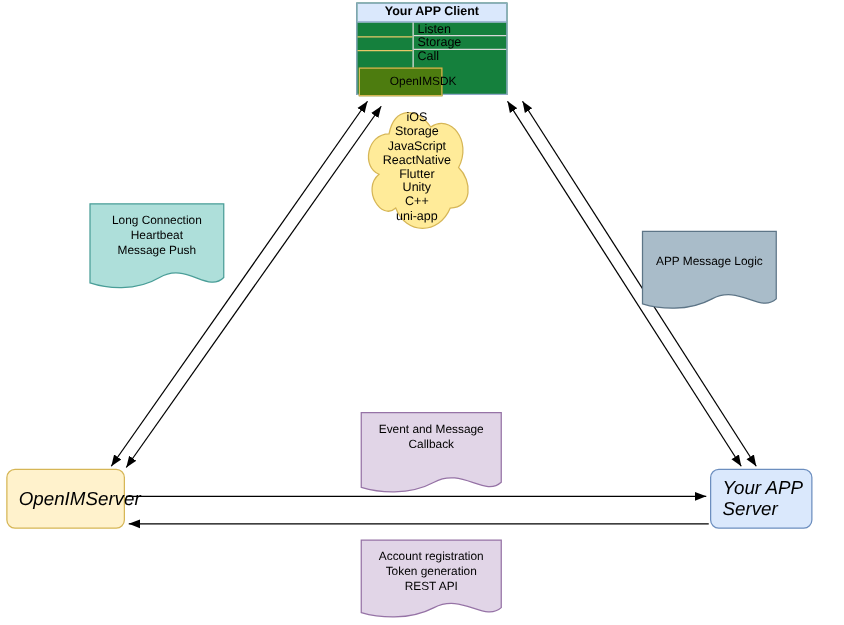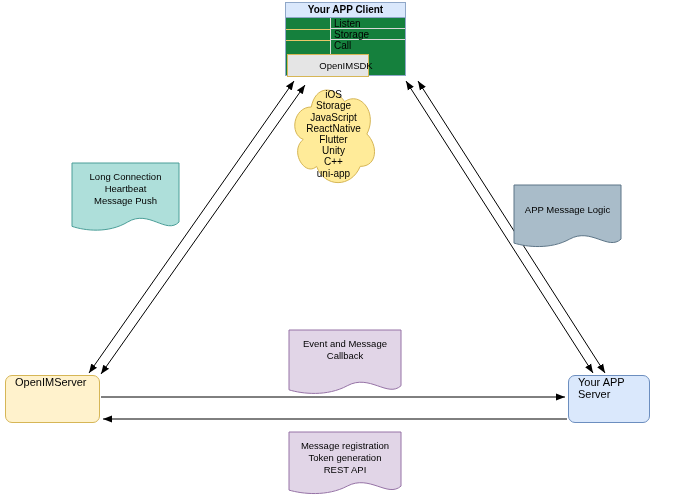--- a/index.html
+++ b/index.html
@@ -18,22 +18,22 @@
                    font-size: 10px; font-weight: bold; line-height: 14px; text-align: center; }
   .client-body { display: flex; height: 57px; }
   .client-left { width: 45px; border-right: 1px solid #e0e0e0; }
   .client-cell { height: 12px; border-bottom: 1px solid #e8c868; }
   .client-cell + .client-cell { height: 11px; }
   .client-right { flex: 1; }
   .method-row { height: 11px; font-size: 10px; line-height: 11px; padding-left: 3px;
                 border-bottom: 1px solid #d8d8d8; }
   .method-row.last { border-bottom: none; }
 
-  .sdk-box { position: absolute; left: 287px; top: 54px; width: 82px; height: 23px;
-             background: #e5e5e5; border: 1px solid #d6b656; font-size: 9.5px;
+  .sdk-box { position: absolute; left: 287px; top: 54px; width: 67px; height: 23px;
+             background: #4d7c0f; border: 1px solid #d6b656; font-size: 9.5px;
              display: flex; align-items: center; justify-content: center; z-index: 3; padding-left: 36px; }
 
   
   .cloud { position: absolute; left: 289px; top: 80px; width: 89px; height: 108px; z-index: 2; }
   .cloud svg { position: absolute; left: 0; top: 0; width: 100%; height: 100%; overflow: visible; }
   .cloud-path { fill: #ffeb99; stroke: #d6b656; vector-effect: non-scaling-stroke; }
   .cloud-text { position: absolute; left: -8px; right: -8px; top: 0; bottom: 0;
                 display: flex; flex-direction: column; justify-content: center; align-items: center;
                 font-size: 10px; line-height: 11.2px; text-align: center; }
 
@@ -46,22 +46,22 @@
   .purple .doc-shape { fill: #e1d5e7; stroke: #9673a6; }
   .callout .txt { position: absolute; left: 2px; right: 2px; top: 8px; text-align: center;
                   font-size: 9.5px; line-height: 12px; }
   .callout .txt.mid { top: 19px; }
   .c-teal    { left: 72px;  top: 143px; width: 107px; height: 72px; margin-top: 20px; }
   .c-slate   { left: 514px; top: 185px; width: 107px; height: 66px; }
   .c-purple1 { left: 289px; top: 330px; width: 112px; height: 68px; padding-left: 29px; }
   .c-purple2 { left: 289px; top: 432px; width: 112px; height: 66px; }
 
   
-  .node { position: absolute; height: 48px; border-radius: 7px; display: flex; 
-          font-size: 11px; padding-left: 9px; z-index: 2; }
+  .node { position: absolute; height: 48px; border-radius: 7px; display: flex; align-items: center;
+          font-size: 15px; padding-left: 9px; z-index: 2; font-style: italic; }
   .node-openim { left: 5px;   top: 375px; width: 95px;  background: #fff2cc; border: 1px solid #d6b656; }
   .node-appsrv { left: 568px; top: 375px; width: 82px; background: #dae8fc; border: 1px solid #6c8ebf; }
 </style>
 </head>
 <body>
 
 <div class="canvas">
 
   <svg class="connectors" xmlns="http://www.w3.org/2000/svg">
     <defs>
@@ -138,21 +138,21 @@
       <div>Event and Message</div>
       <div>Callback</div>
     </div>
   </div>
 
   <div class="callout purple c-purple2">
     <svg viewBox="0 0 100 100" preserveAspectRatio="none">
       <path class="doc-shape" d="M 0 0 L 100 0 L 100 82 C 88 100 72 64 52 82 C 34 98 12 94 0 88 Z"></path>
     </svg>
     <div class="txt">
-      <div>Message registration</div>
+      <div>Account registration</div>
       <div>Token generation</div>
       <div>REST API</div>
     </div>
   </div>
 
   <div class="node node-openim">
     <span>OpenIMServer</span>
   </div>
   <div class="node node-appsrv">
     <span>Your APP Server</span>

